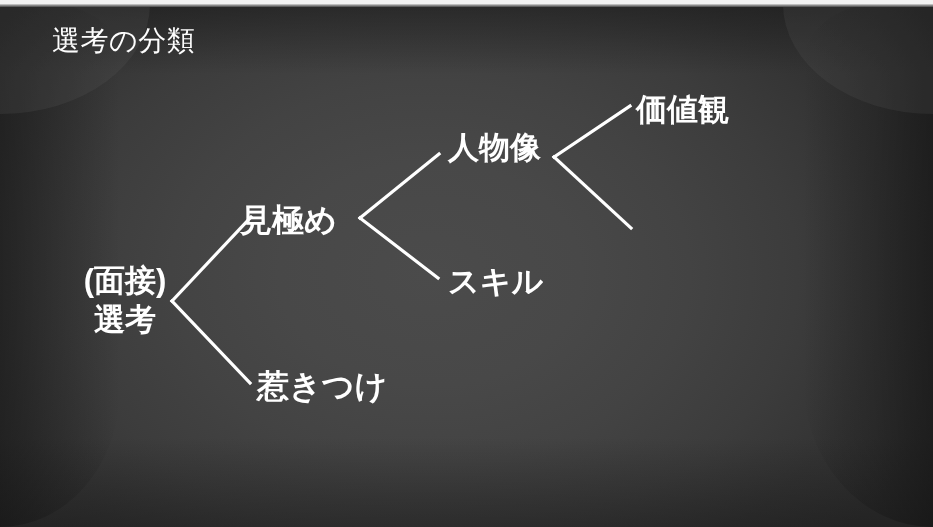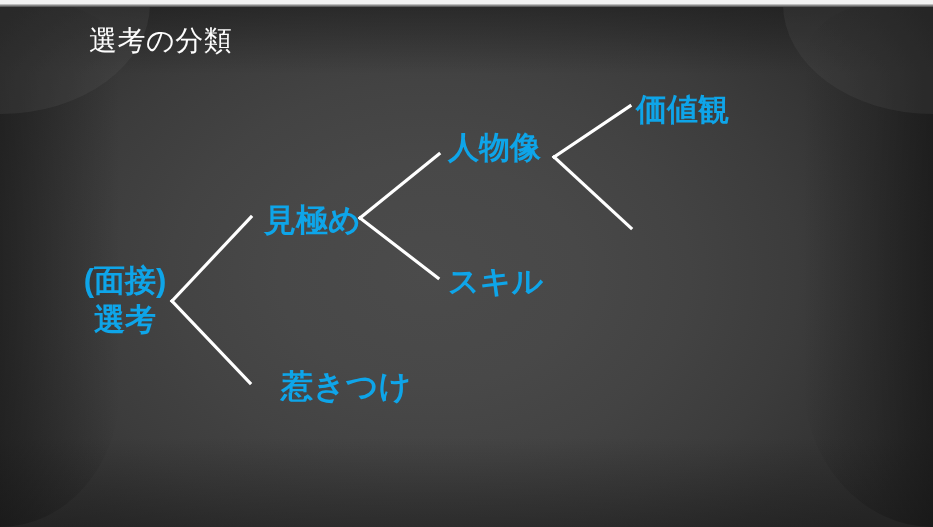--- a/index.html
+++ b/index.html
@@ -114,41 +114,40 @@
     position: absolute;
     left: 52px;
     top: 24px;
     z-index: 20;
     color: #fdfdfd;
     font-size: 28px;
     line-height: 34px;
     font-weight: 400;
     letter-spacing: 0.5px;
     white-space: nowrap;
-    margin-left: 37px;
   }
 
   
   #connectors {
     position: absolute;
     left: 0; top: 0;
     width: 933px;
     height: 527px;
     z-index: 10;
   }
   #connectors line {
     stroke: #ffffff;
     stroke-width: 3.2;
     stroke-linecap: square;
   }
 
   .node {
     position: absolute;
     z-index: 20;
-    color: #0ea5e9;
+    color: #ffffff;
     font-weight: bold;
     white-space: nowrap;
     transform: translate(0, -50%);
   }
   .node.lvl1 {
     font-size: 31px;
     line-height: 39px;
     text-align: center;
     transform: translate(-50%, -50%);
   }
@@ -189,23 +188,23 @@
 
     <line x1="554" y1="157" x2="630" y2="106"></line>
     <line x1="554" y1="157" x2="631" y2="228"></line>
   </svg>
 
   <div class="node lvl1" style="left:125px; top:300px;">
     <div>(面接)</div>
     <div>選考</div>
   </div>
 
-  <div class="node lvl2" style="left:264px; top:220px;">見極め</div>
-
-  <div class="node lvl2" style="left:257px; top:386px;margin-left:24px;">惹きつけ</div>
+  <div class="node lvl2" style="left:240px; top:220px;">見極め</div>
+
+  <div class="node lvl2" style="left:257px; top:386px;">惹きつけ</div>
 
   <div class="node lvl3" style="left:448px; top:148px;">人物像</div>
 
   <div class="node lvl3" style="left:448px; top:282px;font-family:Liberation Serif, serif;">スキル</div>
 
   <div class="node lvl3" style="left:636px; top:110px;">価値観</div>
 
 
 </div>
 

